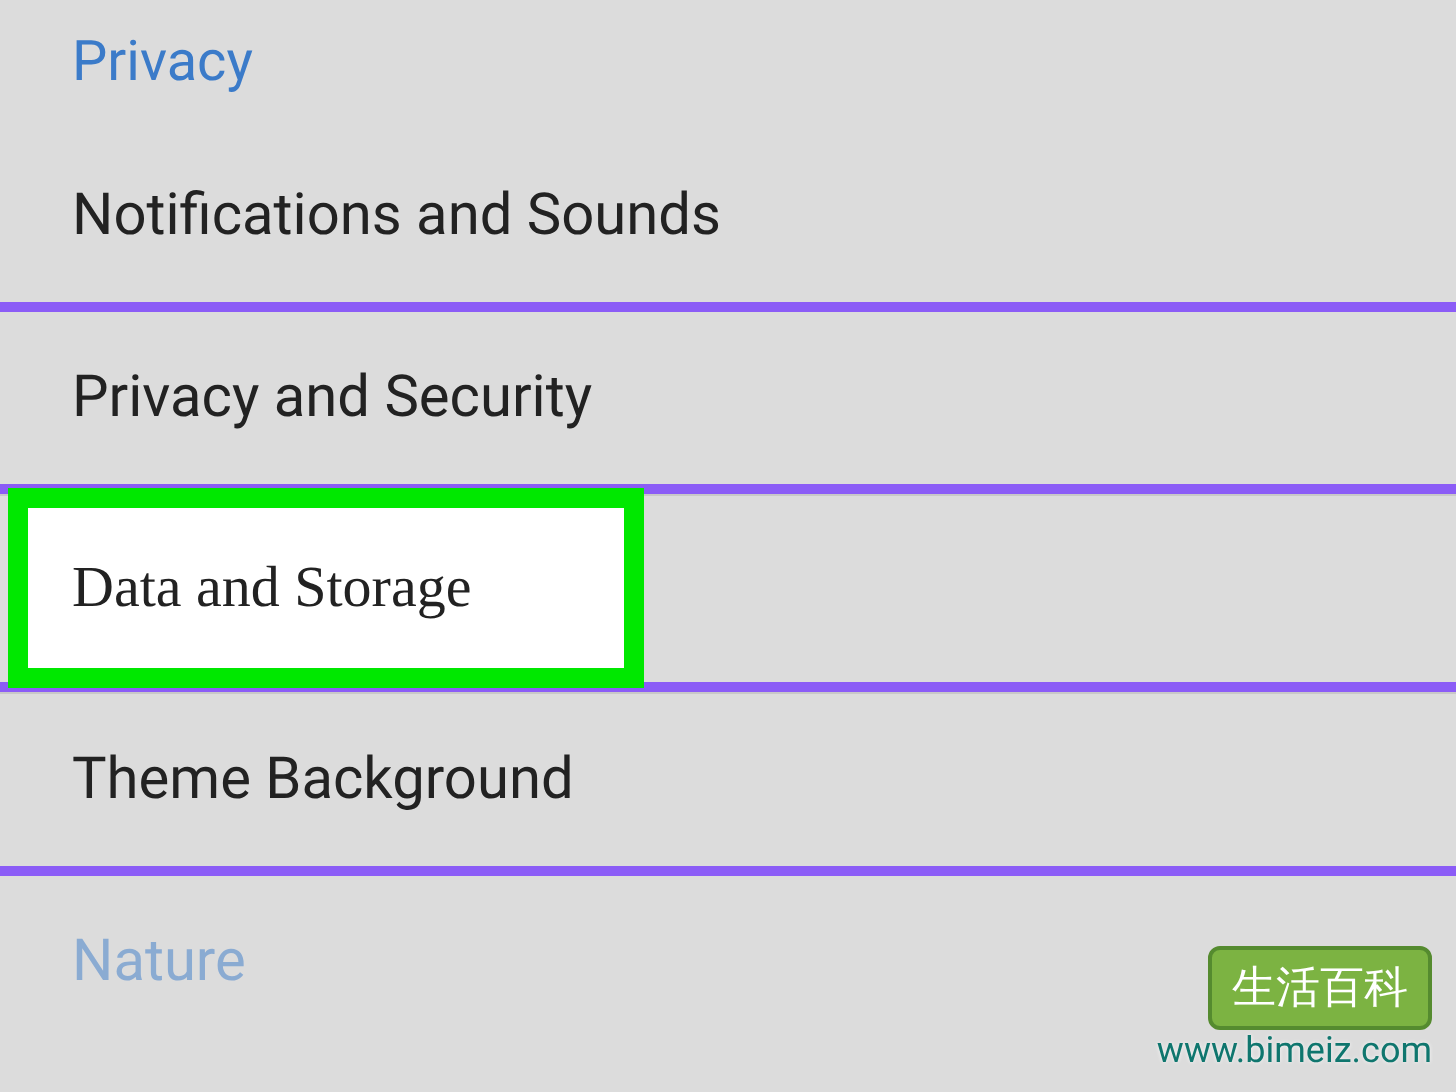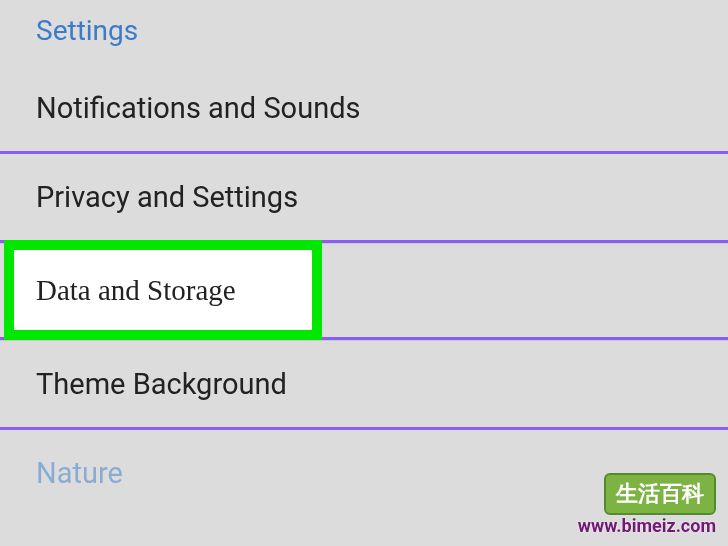--- a/index.html
+++ b/index.html
@@ -18,21 +18,21 @@
     .section-header {
       padding: 14px 36px 18px 36px;
       font-size: 28px;
       font-weight: 400;
       color: #3b7bc9;
     }
     .settings-item {
       padding: 26px 36px;
       font-size: 29px;
       color: #222;
-      border-bottom: 3px solid #8b5cf6;
+      border-bottom: 5px solid #8b5cf6;
       display: flex;
       justify-content: space-between;
       align-items: center;
     }
     .settings-item:first-of-type {
       border-top: none;
     }
     .highlight-wrap {
       position: relative;
       border-top: 1px solid #c8c8c8;
@@ -71,41 +71,41 @@
       display: flex;
       align-items: center;
       gap: 6px;
     }
     .watermark-badge {
       background: #7cb342;
       color: #fff;
       padding: 4px 10px;
       border-radius: 6px;
       font-size: 22px;
-      font-weight: bold;
+      font-weight: normal;
       border: 2px solid #558b2f;
     }
     .watermark-url {
-      color: #701a75;
+      color: #0f766e;
       font-size: 18px;
-      font-weight: bold;
+      font-weight: normal;
       text-shadow: 0 0 2px rgba(255,255,255,0.8);
     }
   </style>
 </head>
 <body>
 
-<div class="section-header">Settings</div>
+<div class="section-header">Privacy</div>
 
 <div class="settings-item">
   <span>Notifications and Sounds</span>
 </div>
 
 <div class="settings-item">
-  <span>Privacy and Settings</span>
+  <span>Privacy and Security</span>
 </div>
 
 <div class="highlight-wrap">
   <div class="settings-item highlighted">
     <span>Data and Storage</span>
   </div>
   <div class="highlight-box">
     <span>Data and Storage</span>
   </div>
 </div>

